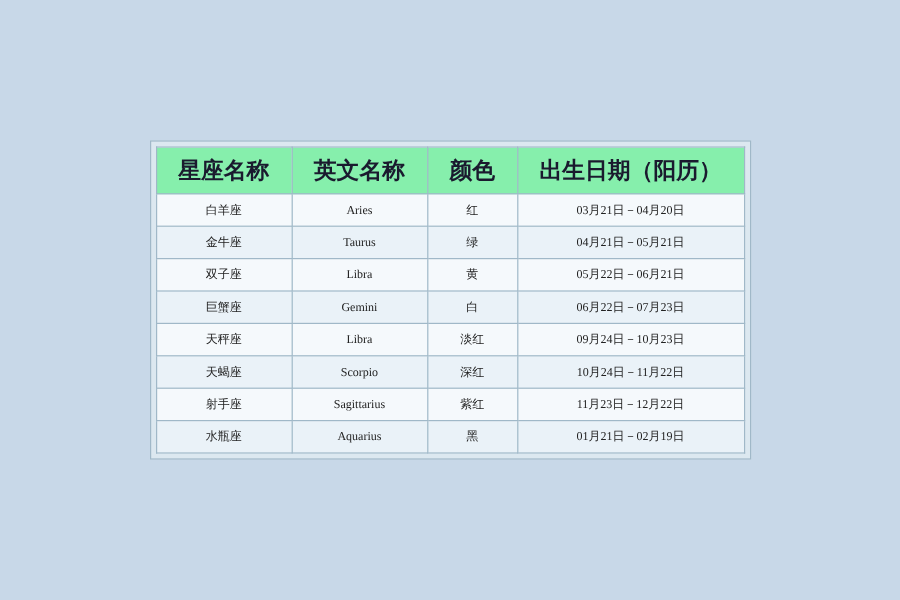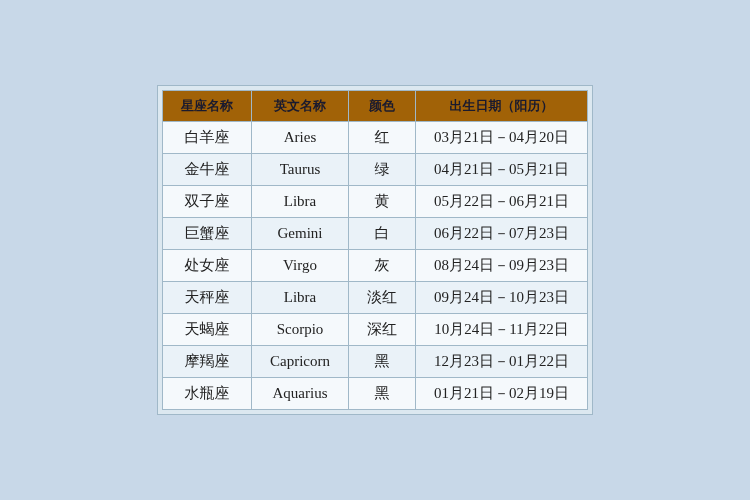--- a/index.html
+++ b/index.html
@@ -26,29 +26,29 @@
 
     table {
       border-collapse: collapse;
       background-color: #f0f4f8;
     }
 
     th, td {
       border: 1px solid #a0b8c8;
       padding: 6px 18px;
       text-align: center;
-      font-size: 15px;
+      font-size: 10px;
       color: #222;
       white-space: nowrap;
     }
 
     thead tr th {
-      background-color: #a16207;
+      background-color: #86efac;
       font-weight: bold;
-      font-size: 13px;
+      font-size: 19px;
       color: #1a1a2e;
     }
 
     tbody tr {
       background-color: #f5f9fc;
     }
 
     tbody tr:nth-child(even) {
       background-color: #eaf2f8;
     }
@@ -85,42 +85,36 @@
           <td>黄</td>
           <td>05月22日－06月21日</td>
         </tr>
         <tr>
           <td>巨蟹座</td>
           <td>Gemini</td>
           <td>白</td>
           <td>06月22日－07月23日</td>
         </tr>
         <tr>
-          <td>处女座</td>
-          <td>Virgo</td>
-          <td>灰</td>
-          <td>08月24日－09月23日</td>
-        </tr>
-        <tr>
           <td>天秤座</td>
           <td>Libra</td>
           <td>淡红</td>
           <td>09月24日－10月23日</td>
         </tr>
         <tr>
           <td>天蝎座</td>
           <td>Scorpio</td>
           <td>深红</td>
           <td>10月24日－11月22日</td>
         </tr>
         <tr>
-          <td>摩羯座</td>
-          <td>Capricorn</td>
-          <td>黑</td>
-          <td>12月23日－01月22日</td>
+          <td>射手座</td>
+          <td>Sagittarius</td>
+          <td>紫红</td>
+          <td>11月23日－12月22日</td>
         </tr>
         <tr>
           <td>水瓶座</td>
           <td>Aquarius</td>
           <td>黑</td>
           <td>01月21日－02月19日</td>
         </tr>
       </tbody>
   </table>
 </div>

